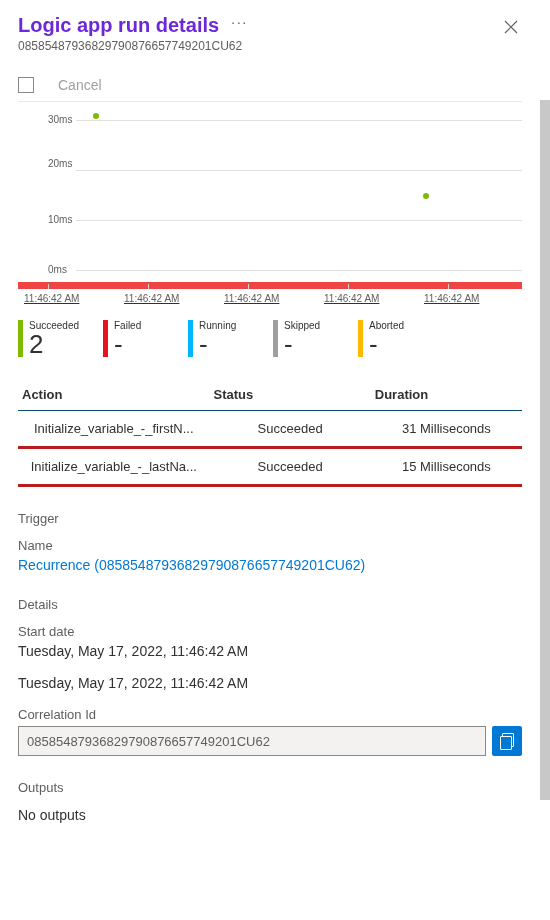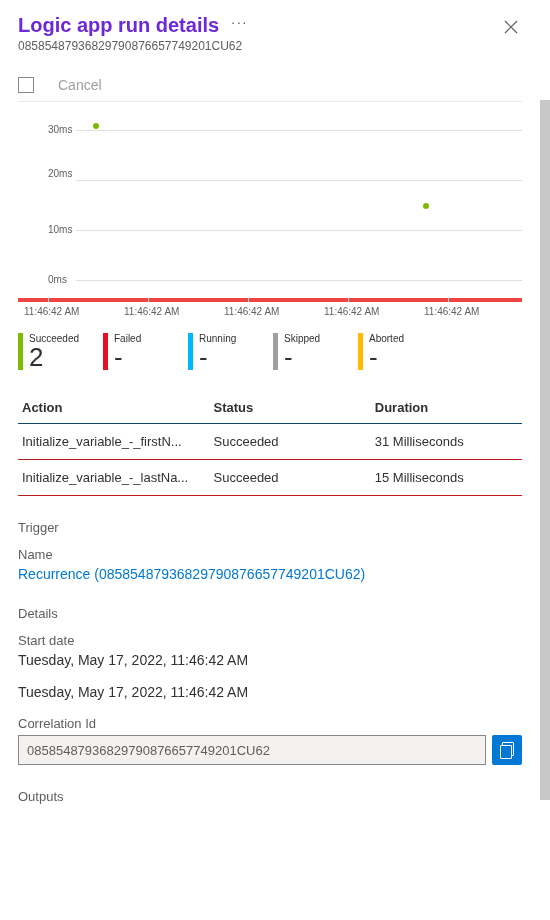--- a/index.html
+++ b/index.html
@@ -34,45 +34,45 @@
     .title { font-size: 20px; font-weight: 600; color: #6d28d9; display: inline-block; }
     .more-icon { margin-left: 8px; color: #605e5c; font-size: 14px; display: inline-block; vertical-align: top; letter-spacing: 1px;}
     .sub-id { font-size: 12px; color: #605e5c; margin-top: 2px; }
     .close-btn { font-size: 18px; color: #605e5c; cursor: pointer; padding: 4px; }
     
     .toolbar { display: flex; align-items: center; margin-top: 24px; gap: 24px; }
     .checkbox { width: 16px; height: 16px; border: 1px solid #8a8886; }
     .cancel-label { color: #a19f9d; font-size: 14px; }
     .toolbar-divider { border: none; border-top: 1px solid #edebe9; margin-top: 8px; }
     
-    .chart-wrap { margin-top: 18px; position: relative; height: 170px; }
+    .chart-wrap { margin-top: 8px; position: relative; height: 170px; }
     .y-label { position: absolute; left: 30px; font-size: 10px; color: #605e5c; }
     .gridline { position: absolute; left: 58px; right: 0; border-top: 1px solid #e1dfdd; }
     .chart-dot { position: absolute; width: 6px; height: 6px; background: #7fba00; border-radius: 50%; }
     
-    .x-axis { margin-top: 8px; border-top: 4px solid #ef4444; display: flex; padding-left: 30px; }
+    .x-axis { margin-top: 2px; border-top: 7px solid #ef4444; display: flex; padding-left: 30px; text-decoration: underline; }
     .x-tick { position: relative; flex: 0 0 100px; }
     .x-tick::before { content: ""; position: absolute; left: 0; top: -5px; width: 1px; height: 5px; background: #d2d0ce; }
     .x-tick-label { font-size: 10px; color: #605e5c; margin-top: 4px; margin-left: -24px;}
     
     .status-row { display: flex; gap: 0; margin-top: 16px; }
     .status-item { display: flex; align-items: stretch; gap: 0; width: 85px; }
     .status-bar { width: 5px; }
     .status-text { padding-left: 6px; display: flex; flex-direction: column; }
     .status-label { font-size: 10px; color: #323130; }
     .status-value { font-size: 26px; font-weight: 400; line-height: 1; }
     .c-succeeded { background: #7fba00; }
     .c-failed { background: #e81123; }
     .c-running { background: #00b7ff; }
     .c-skipped { background: #a19f9d; }
     .c-aborted { background: #ffb900; }
     
     .tbl { margin-top: 22px; width: 100%; border-collapse: collapse; }
     .tbl th { text-align: left; font-weight: 600; font-size: 13px; padding: 8px 4px; border-bottom: 1px solid #0c4a6e; }
-    .tbl td { padding: 10px 4px; border-bottom: 1px solid #b91c1c; font-size: 13px; white-space: nowrap; overflow: hidden; text-overflow: ellipsis; }
+    .tbl td { padding: 10px 4px; border-bottom: 3px solid #b91c1c; font-size: 13px; white-space: nowrap; overflow: hidden; text-overflow: ellipsis; text-align: center; }
     .tbl td:first-child { max-width: 175px; }
     
     .section { margin-top: 24px; }
     .section-title { font-size: 13px; color: #605e5c; margin-bottom: 12px; }
     .field-label { font-size: 13px; color: #605e5c; margin-bottom: 4px; }
     .field-value { font-size: 14px; color: #323130; margin-bottom: 16px; }
     .link { color: #0078d4; cursor: pointer; }
     .corr-row { display: flex; align-items: stretch; gap: 6px; margin-bottom: 16px;}
     .corr-input { flex: 1; border: 1px solid #8a8886; background: #f3f2f1; padding: 6px 8px; font-size: 13px; color: #605e5c; }
     .copy-btn { width: 30px; height: 30px; background: #0078d4; display: flex; align-items: center; justify-content: center; cursor: pointer; border-radius: 2px;}
@@ -214,17 +214,18 @@
     <div class="corr-row">
       <input class="corr-input" readonly="" value="08585487936829790876657749201CU62" style="">
       <div class="copy-btn">
         <div class="copy-icon"></div>
       </div>
     </div>
   </div>
 
   <div class="section">
     <div class="section-title">Outputs</div>
+    <div class="field-value">No outputs</div>
   </div>
 
 </div>
 
 <div class="scrollbar"></div>
 
 </body></html>

